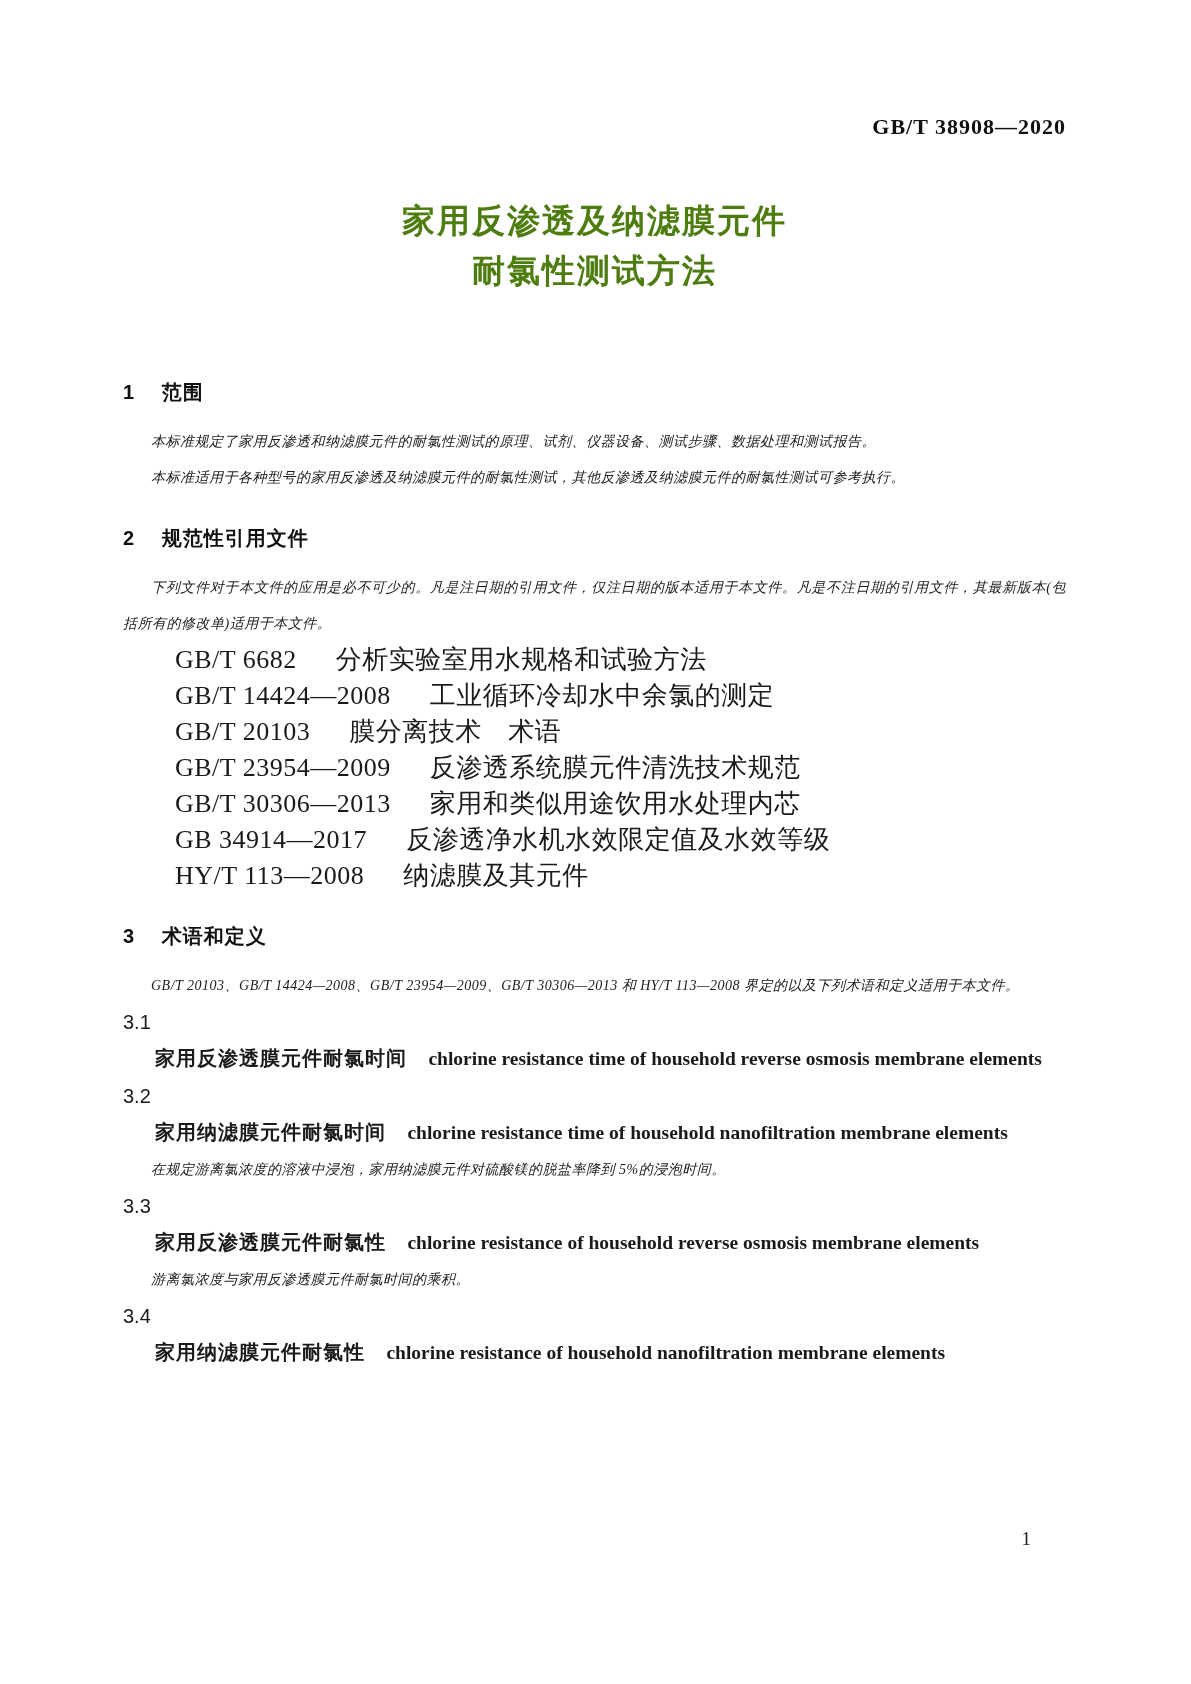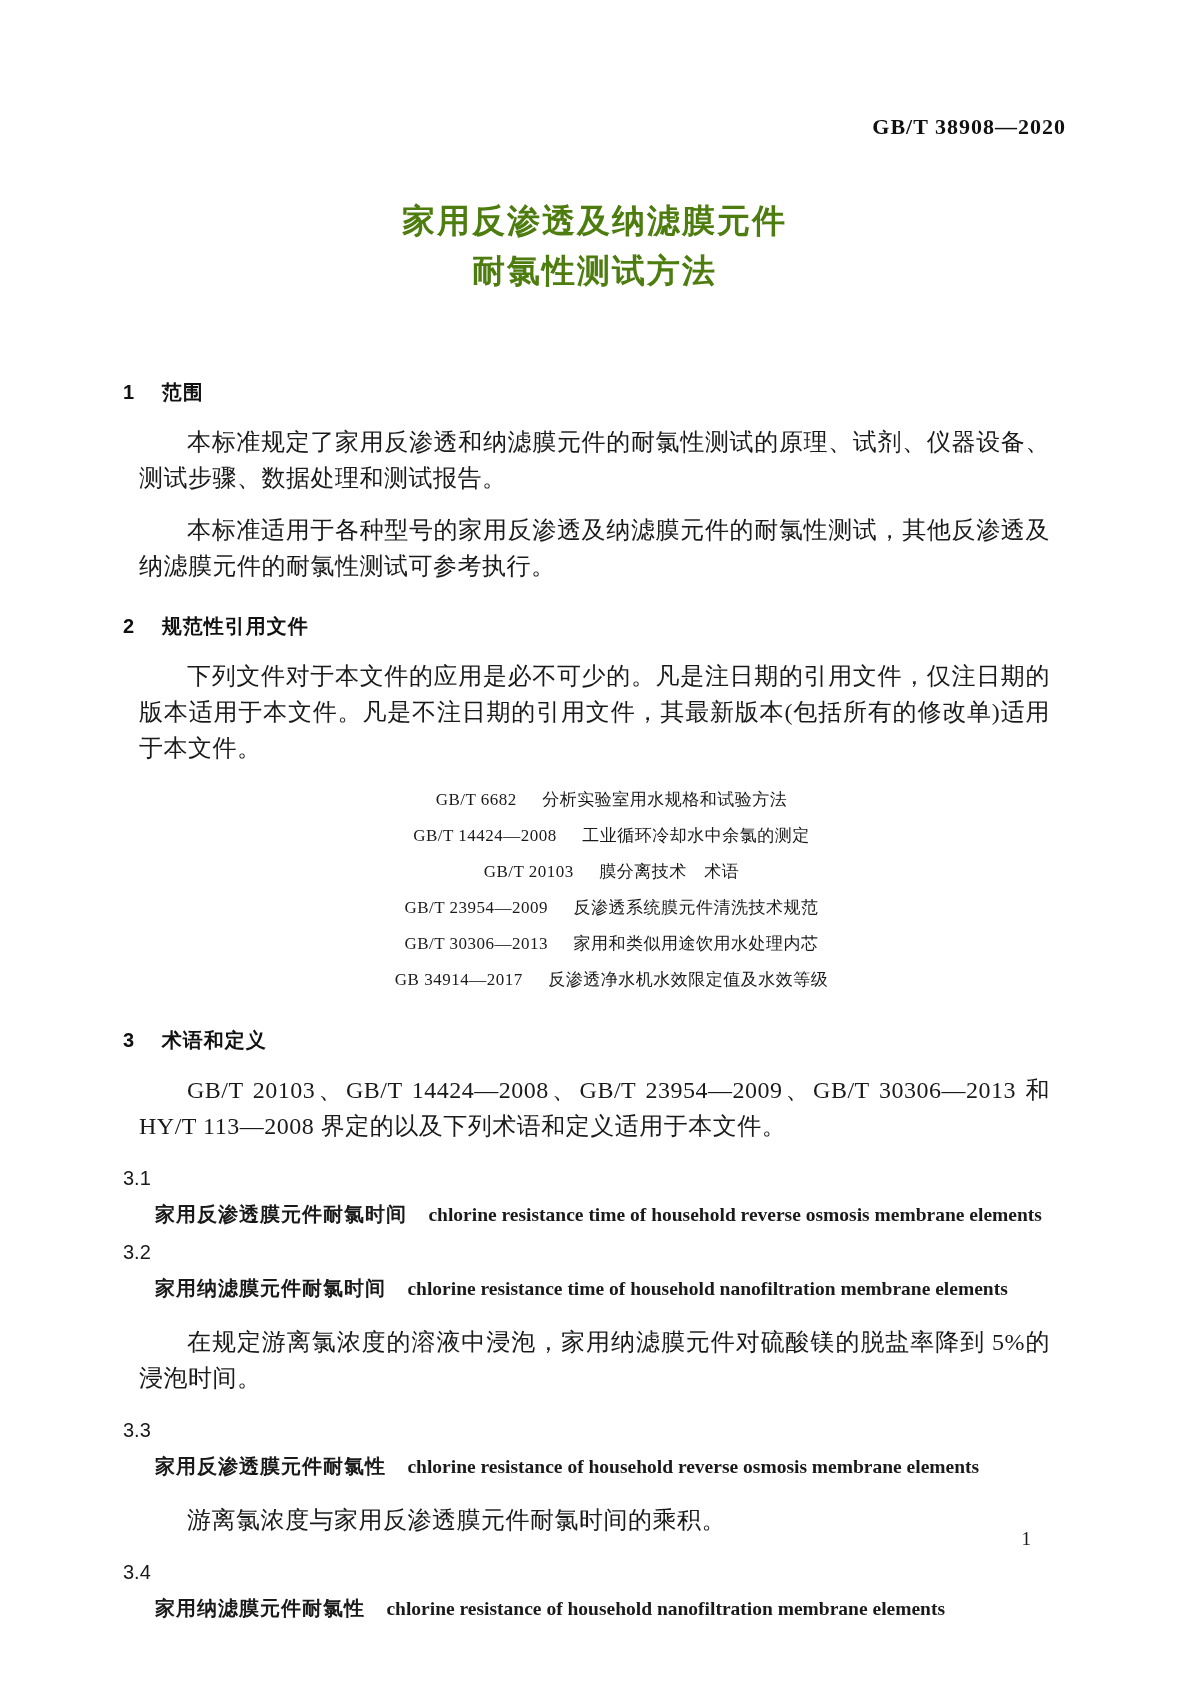--- a/index.html
+++ b/index.html
@@ -43,34 +43,34 @@
     font-weight: bold;
     font-size: 20px;
     line-height: 24px;
     color: #111;
     margin: 30px 0 20px 0;
     letter-spacing: 1px;
   }
   .section-heading.first { margin-top: 84px; }
   .sec-num { margin-right: 1em; }
   .body-p {
-    font-size: 24px;
+    font-size: 14px;
     line-height: 36px;
-    margin: 16px;
+    margin: 0;
     text-indent: 2em;
     text-align: justify;
     letter-spacing: 0.5px;
+    font-style: italic;
   }
   .ref {
-    font-size: 17px;
+    font-size: 26px;
     line-height: 36px;
     margin: 0;
     text-indent: 2em;
     letter-spacing: 0.5px;
-    text-align: center;
   }
   .ref .ref-title { margin-left: 1.5em; }
   .term { margin: 0; }
   .term-num {
     font-family: "Liberation Sans", "DejaVu Sans", sans-serif;
     font-size: 20px;
     line-height: 36px;
     margin: 0;
   }
   .term-line {
@@ -138,20 +138,23 @@
     </p>
     <p class="ref">
       <span>GB/T 23954—2009</span><span class="ref-title">反渗透系统膜元件清洗技术规范</span>
     </p>
     <p class="ref">
       <span>GB/T 30306—2013</span><span class="ref-title">家用和类似用途饮用水处理内芯</span>
     </p>
     <p class="ref">
       <span>GB 34914—2017</span><span class="ref-title">反渗透净水机水效限定值及水效等级</span>
     </p>
+    <p class="ref">
+      <span>HY/T 113—2008</span><span class="ref-title">纳滤膜及其元件</span>
+    </p>
 
     <h2 class="section-heading">
       <span class="sec-num">3</span>
       <span class="sec-title">术语和定义</span>
     </h2>
     <p class="body-p">GB/T 20103、GB/T 14424—2008、GB/T 23954—2009、GB/T 30306—2013 和 HY/T 113—2008 界定的以及下列术语和定义适用于本文件。</p>
 
     <div class="term">
       <p class="term-num">3.1</p>
       <p class="term-line">

